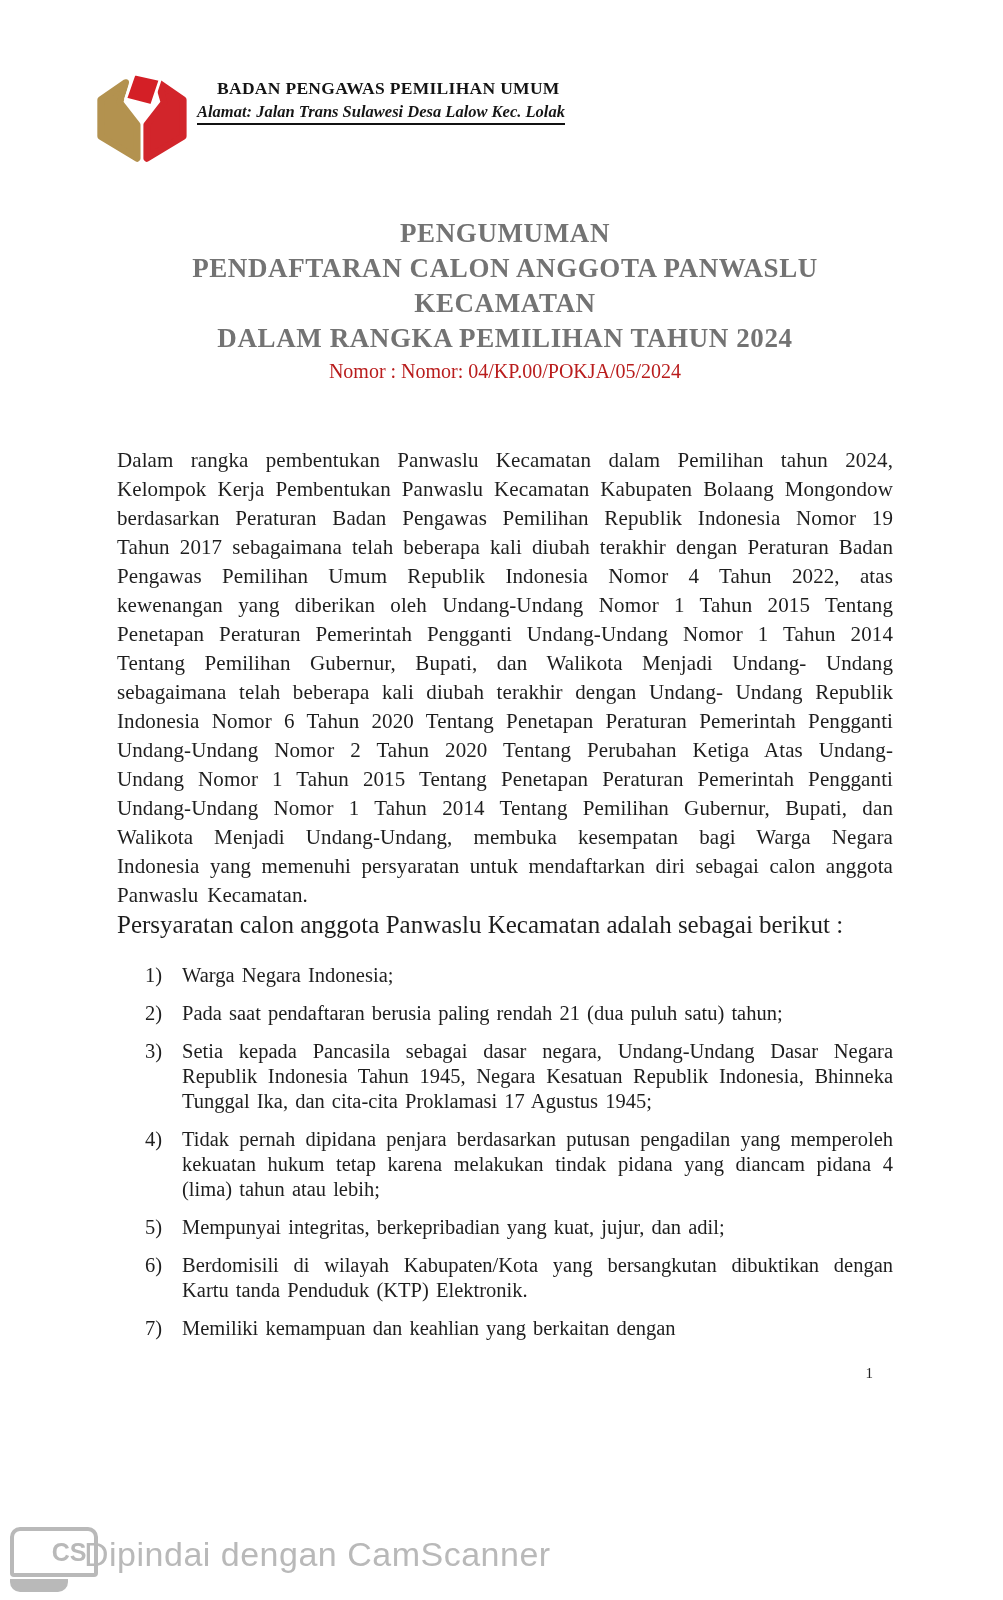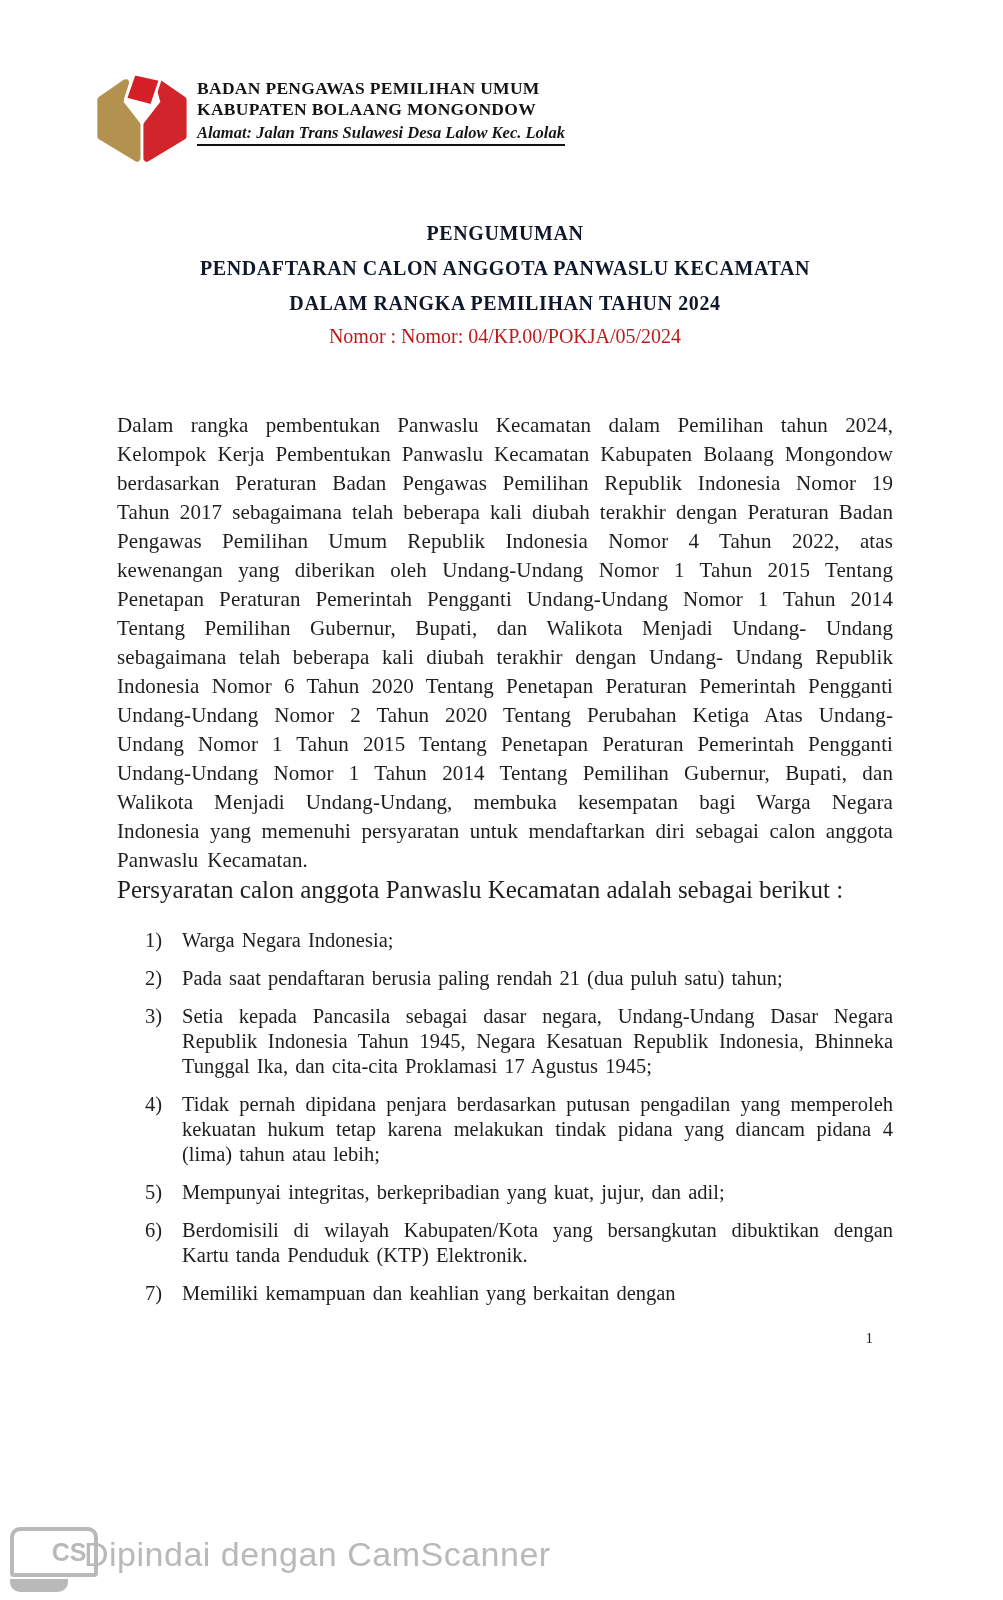--- a/index.html
+++ b/index.html
@@ -10,34 +10,34 @@
     overflow:hidden;
     font-family:"Liberation Serif", serif;
     color:#1e1e1e;
   }
   .content { padding:66px 110px 0 117px; }
 
   
   .letterhead { display:flex; align-items:flex-start; margin-left:-24px; gap:8px; }
   .logo-wrap { width:96px; height:106px; flex:none; }
   .lh-text { padding-top:12px; }
-  .org-line { font-weight:bold; font-size:17.5px; line-height:21px; letter-spacing:0.3px; color:#141414; }
+  .org-line { font-weight:bold; font-size:17.5px; line-height:21px; letter-spacing:0.3px; color:#141414;margin-left:20px; }
   .addr {
     display:inline-block;
     font-family:Liberation Serif, serif;
     font-style:italic; font-weight:bold;
     font-size:16.5px; line-height:20px;
     color:#161616;
     border-bottom:2.5px solid #111;
     padding-bottom:1px; margin-top:3px;
   }
 
   
   .title-block { text-align:center; margin-top:44px; }
-  .title-line { font-weight:bold; font-size:20px; line-height:35px; letter-spacing:0.6px; color:#0f172a; }
+  .title-line { font-weight:bold; font-size:27px; line-height:35px; letter-spacing:0.6px; color:#737373; }
   .number-line { font-size:20px; line-height:30px; margin-top:0; color:#b91c1c; }
 
   
   .para {
     margin:60px 0 0 0;
     text-align:justify;
     font-size:21px; line-height:29px;
     word-spacing:3.5px; letter-spacing:0.1px;
   }
   .intro { margin:0; font-size:25px; line-height:29px; }
@@ -78,21 +78,20 @@
         <svg viewBox="0 0 100 104" width="96" height="106" aria-hidden="true">
           <g stroke-linejoin="round" stroke-linecap="round">
             <polygon points="34,14 8,32 8,70 46,93 46,58 28,35" fill="#b3924f" stroke="#b3924f" stroke-width="7"></polygon>
             <polygon points="68,14 94,32 94,70 56,93 56,58 74,35" fill="#d2252b" stroke="#d2252b" stroke-width="7"></polygon>
             <polygon points="43,5 70,11 61,38 34,31" fill="#d41f26" stroke="#ffffff" stroke-width="3"></polygon>
           </g>
         </svg>
       </div>
       <div class="lh-text">
         <div class="org-line">BADAN PENGAWAS PEMILIHAN UMUM</div>
-        <div class="org-line">KABUPATEN BOLAANG MONGONDOW</div>
         <div class="addr">Alamat: Jalan Trans Sulawesi Desa Lalow Kec. Lolak</div>
       </div>
     </header>
 
     <section class="title-block">
       <div class="title-line">PENGUMUMAN</div>
       <div class="title-line">PENDAFTARAN CALON ANGGOTA PANWASLU KECAMATAN</div>
       <div class="title-line">DALAM RANGKA PEMILIHAN TAHUN 2024</div>
       <div class="number-line">Nomor : Nomor: 04/KP.00/POKJA/05/2024</div>
     </section>

